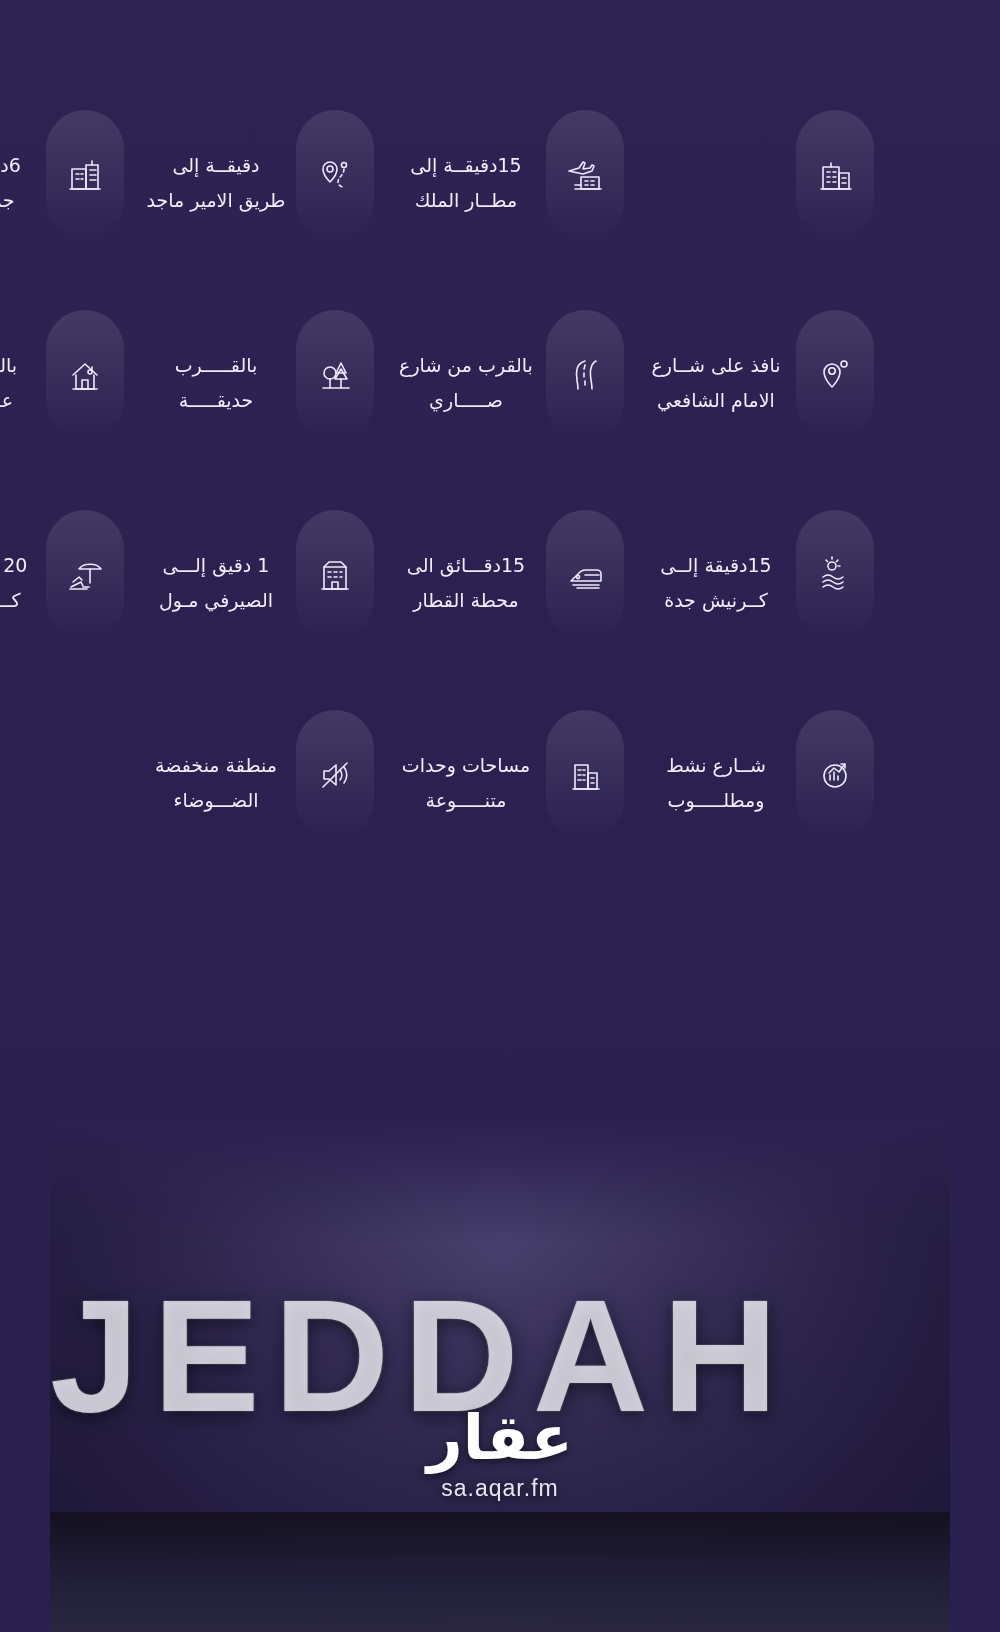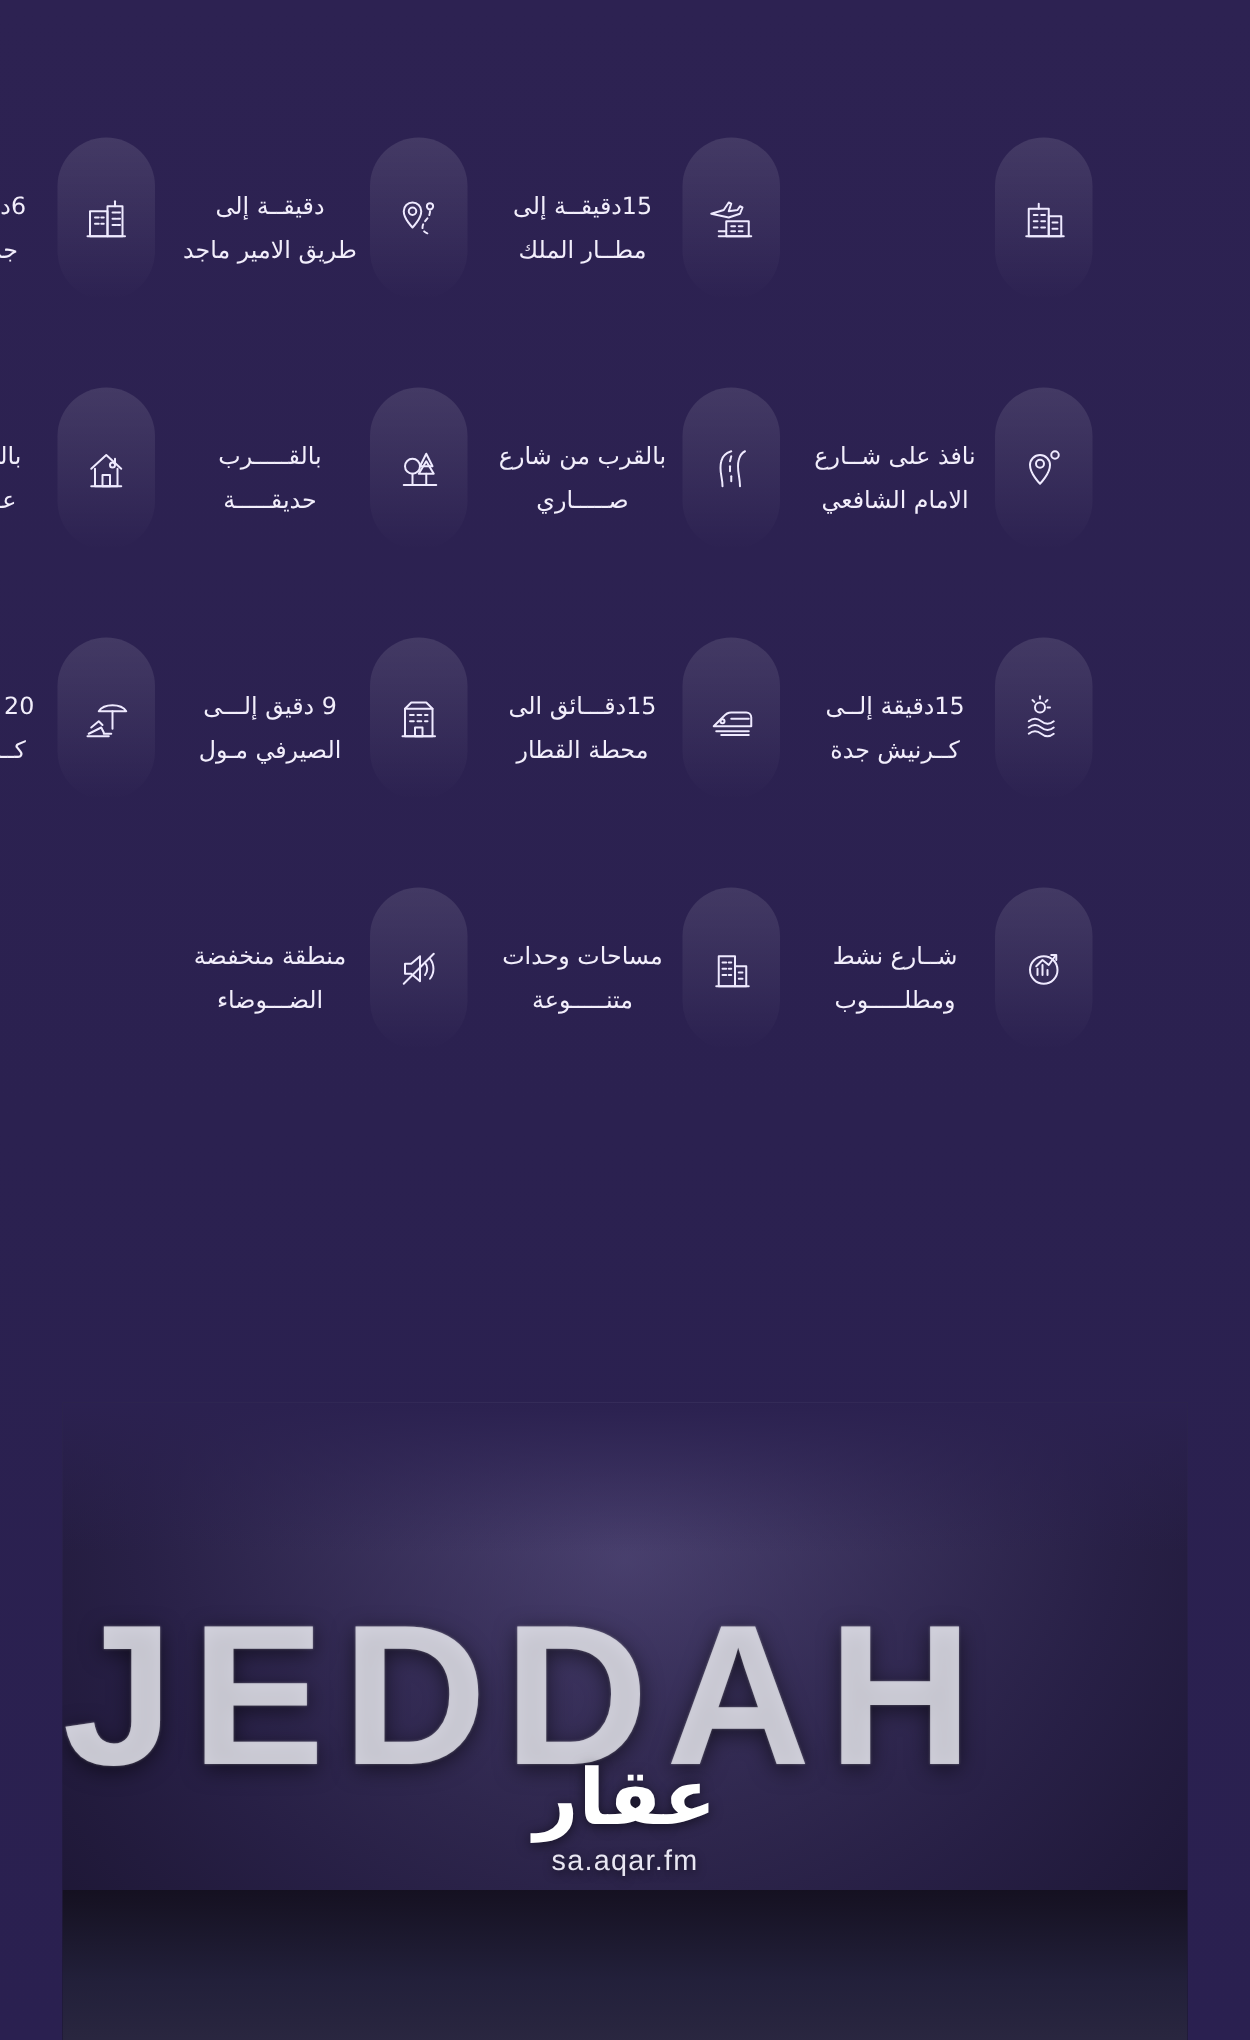--- a/index.html
+++ b/index.html
@@ -297,21 +297,21 @@
             <line x1="23" y1="21" x2="26" y2="21"></line>
             <line x1="29" y1="21" x2="31" y2="21"></line>
           <line x1="17" y1="26" x2="20" y2="26"></line>
             <line x1="23" y1="26" x2="26" y2="26"></line>
             <line x1="29" y1="26" x2="31" y2="26"></line>
           <rect x="21" y="31" width="6" height="7"></rect>
           <line x1="11" y1="38" x2="37" y2="38"></line>
         </svg>
       </div>
       <div class="label">
-        <span>9 دقيق إلـــى</span>
+        <span>1 دقيق إلـــى</span>
         <span class="l2">الصيرفي مـول</span>
       </div>
     </div>
 
     <div class="cell gap-row">
       <div class="pill">
         <svg width="48" height="48" viewBox="0 0 48 48">
           <path d="M18 18 a12 8 0 0 1 22 0 z"></path>
           <line x1="29" y1="18" x2="29" y2="32"></line>
           <path d="M10 36 l10 -5 l2 4"></path>

